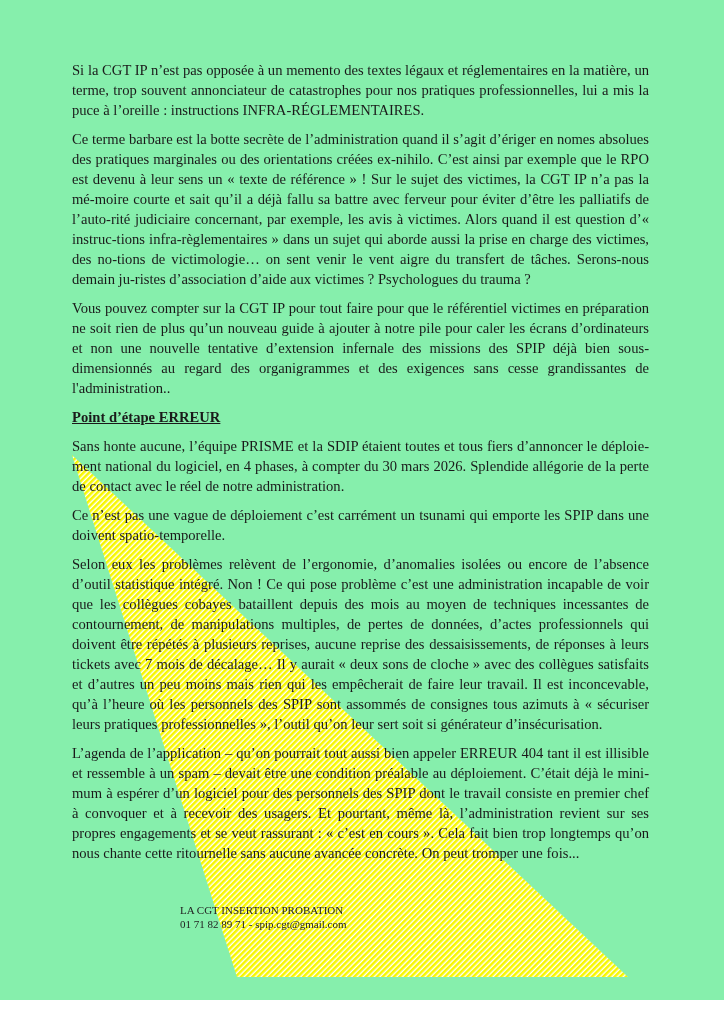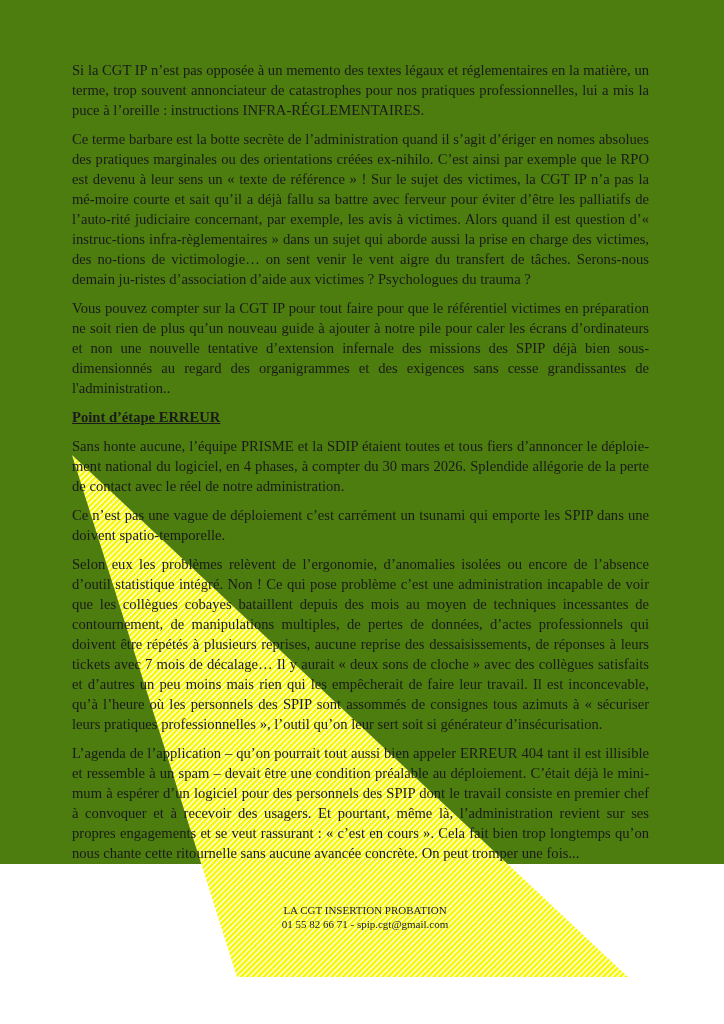--- a/index.html
+++ b/index.html
@@ -1,29 +1,29 @@
 <!DOCTYPE html>
 <html><head>
   <meta charset="utf-8">
   <style>
     html, body { margin: 0; padding: 0; background: #ffffff; }
     body { width: 724px; height: 1024px; position: relative; overflow: hidden; }
-    .page { position: absolute; left: 0; top: 0; width: 724px; height: 864px; background: #4d7c0f; }
+    .page { position: absolute; left: 0; top: 0; width: 724px; height: 1000px; background: #86efac; }
     svg.band { position: absolute; left: 0; top: 0; width: 724px; height: 1024px; z-index: 0; }
     .content {
       position: absolute; left: 72px; top: 60px; width: 577px; z-index: 1;
       font-family: "Liberation Serif", serif; font-size: 14.6px; line-height: 20px;
       color: #1a1a1a; text-align: justify; hyphens: manual;
     }
     .content p { margin: 0 0 9px 0; }
     .heading { font-weight: bold; text-decoration: underline; margin: 0 0 9px 0; }
     .footer {
       position: absolute; left: 180px; top: 904px; width: 370px; z-index: 1;
       font-family: "Liberation Serif", serif; font-size: 11px; line-height: 13.5px;
-      color: #222; text-align: center;
+      color: #222; 
     }
     .footer div { white-space: nowrap; }
   </style>
 </head>
 <body>
 
 <div class="page">
   <svg class="band" viewBox="0 0 724 1024" xmlns="http://www.w3.org/2000/svg">
     <defs>
       <pattern id="stripes" patternUnits="userSpaceOnUse" width="4" height="4" patternTransform="rotate(45)">
@@ -40,15 +40,15 @@
     <p>Vous pouvez compter sur la CGT IP pour tout faire pour que le référentiel victimes en préparation ne soit rien de plus qu’un nouveau guide à ajouter à notre pile pour caler les écrans d’ordinateurs et non une nouvelle tentative d’extension infernale des missions des SPIP déjà bien sous-dimensionnés au regard des organigrammes et des exigences sans cesse grandissantes de l'administration..</p>
     <div class="heading">Point d’étape ERREUR</div>
     <p>Sans honte aucune, l’équipe PRISME et la SDIP étaient toutes et tous fiers d’annoncer le déploie-ment national du logiciel, en 4 phases, à compter du 30 mars 2026. Splendide allégorie de la perte de contact avec le réel de notre administration.</p>
     <p>Ce n’est pas une vague de déploiement c’est carrément un tsunami qui emporte les SPIP dans une doivent spatio-temporelle.</p>
     <p>Selon eux les problèmes relèvent de l’ergonomie, d’anomalies isolées ou encore de l’absence d’outil statistique intégré. Non ! Ce qui pose problème c’est une administration incapable de voir que les collègues cobayes bataillent depuis des mois au moyen de techniques incessantes de contournement, de manipulations multiples, de pertes de données, d’actes professionnels qui doivent être répétés à plusieurs reprises, aucune reprise des dessaisissements, de réponses à leurs tickets avec 7 mois de décalage… Il y aurait « deux sons de cloche » avec des collègues satisfaits et d’autres un peu moins mais rien qui les empêcherait de faire leur travail. Il est inconcevable, qu’à l’heure où les personnels des SPIP sont assommés de consignes tous azimuts à « sécuriser leurs pratiques professionnelles », l’outil qu’on leur sert soit si générateur d’insécurisation.</p>
     <p>L’agenda de l’application – qu’on pourrait tout aussi bien appeler ERREUR 404 tant il est illisible et ressemble à un spam – devait être une condition préalable au déploiement. C’était déjà le mini-mum à espérer d’un logiciel pour des personnels des SPIP dont le travail consiste en premier chef à convoquer et à recevoir des usagers. Et pourtant, même là, l’administration revient sur ses propres engagements et se veut rassurant : « c’est en cours ». Cela fait bien trop longtemps qu’on nous chante cette ritournelle sans aucune avancée concrète. On peut tromper une fois...</p>
   </div>
 
   <div class="footer">
     <div>LA CGT INSERTION PROBATION</div>
-    <div>01 55 82 66 71 -  spip.cgt@gmail.com</div>
+    <div>01 71 82 89 71 -  spip.cgt@gmail.com</div>
   </div>
 </div>
 
 </body></html>

